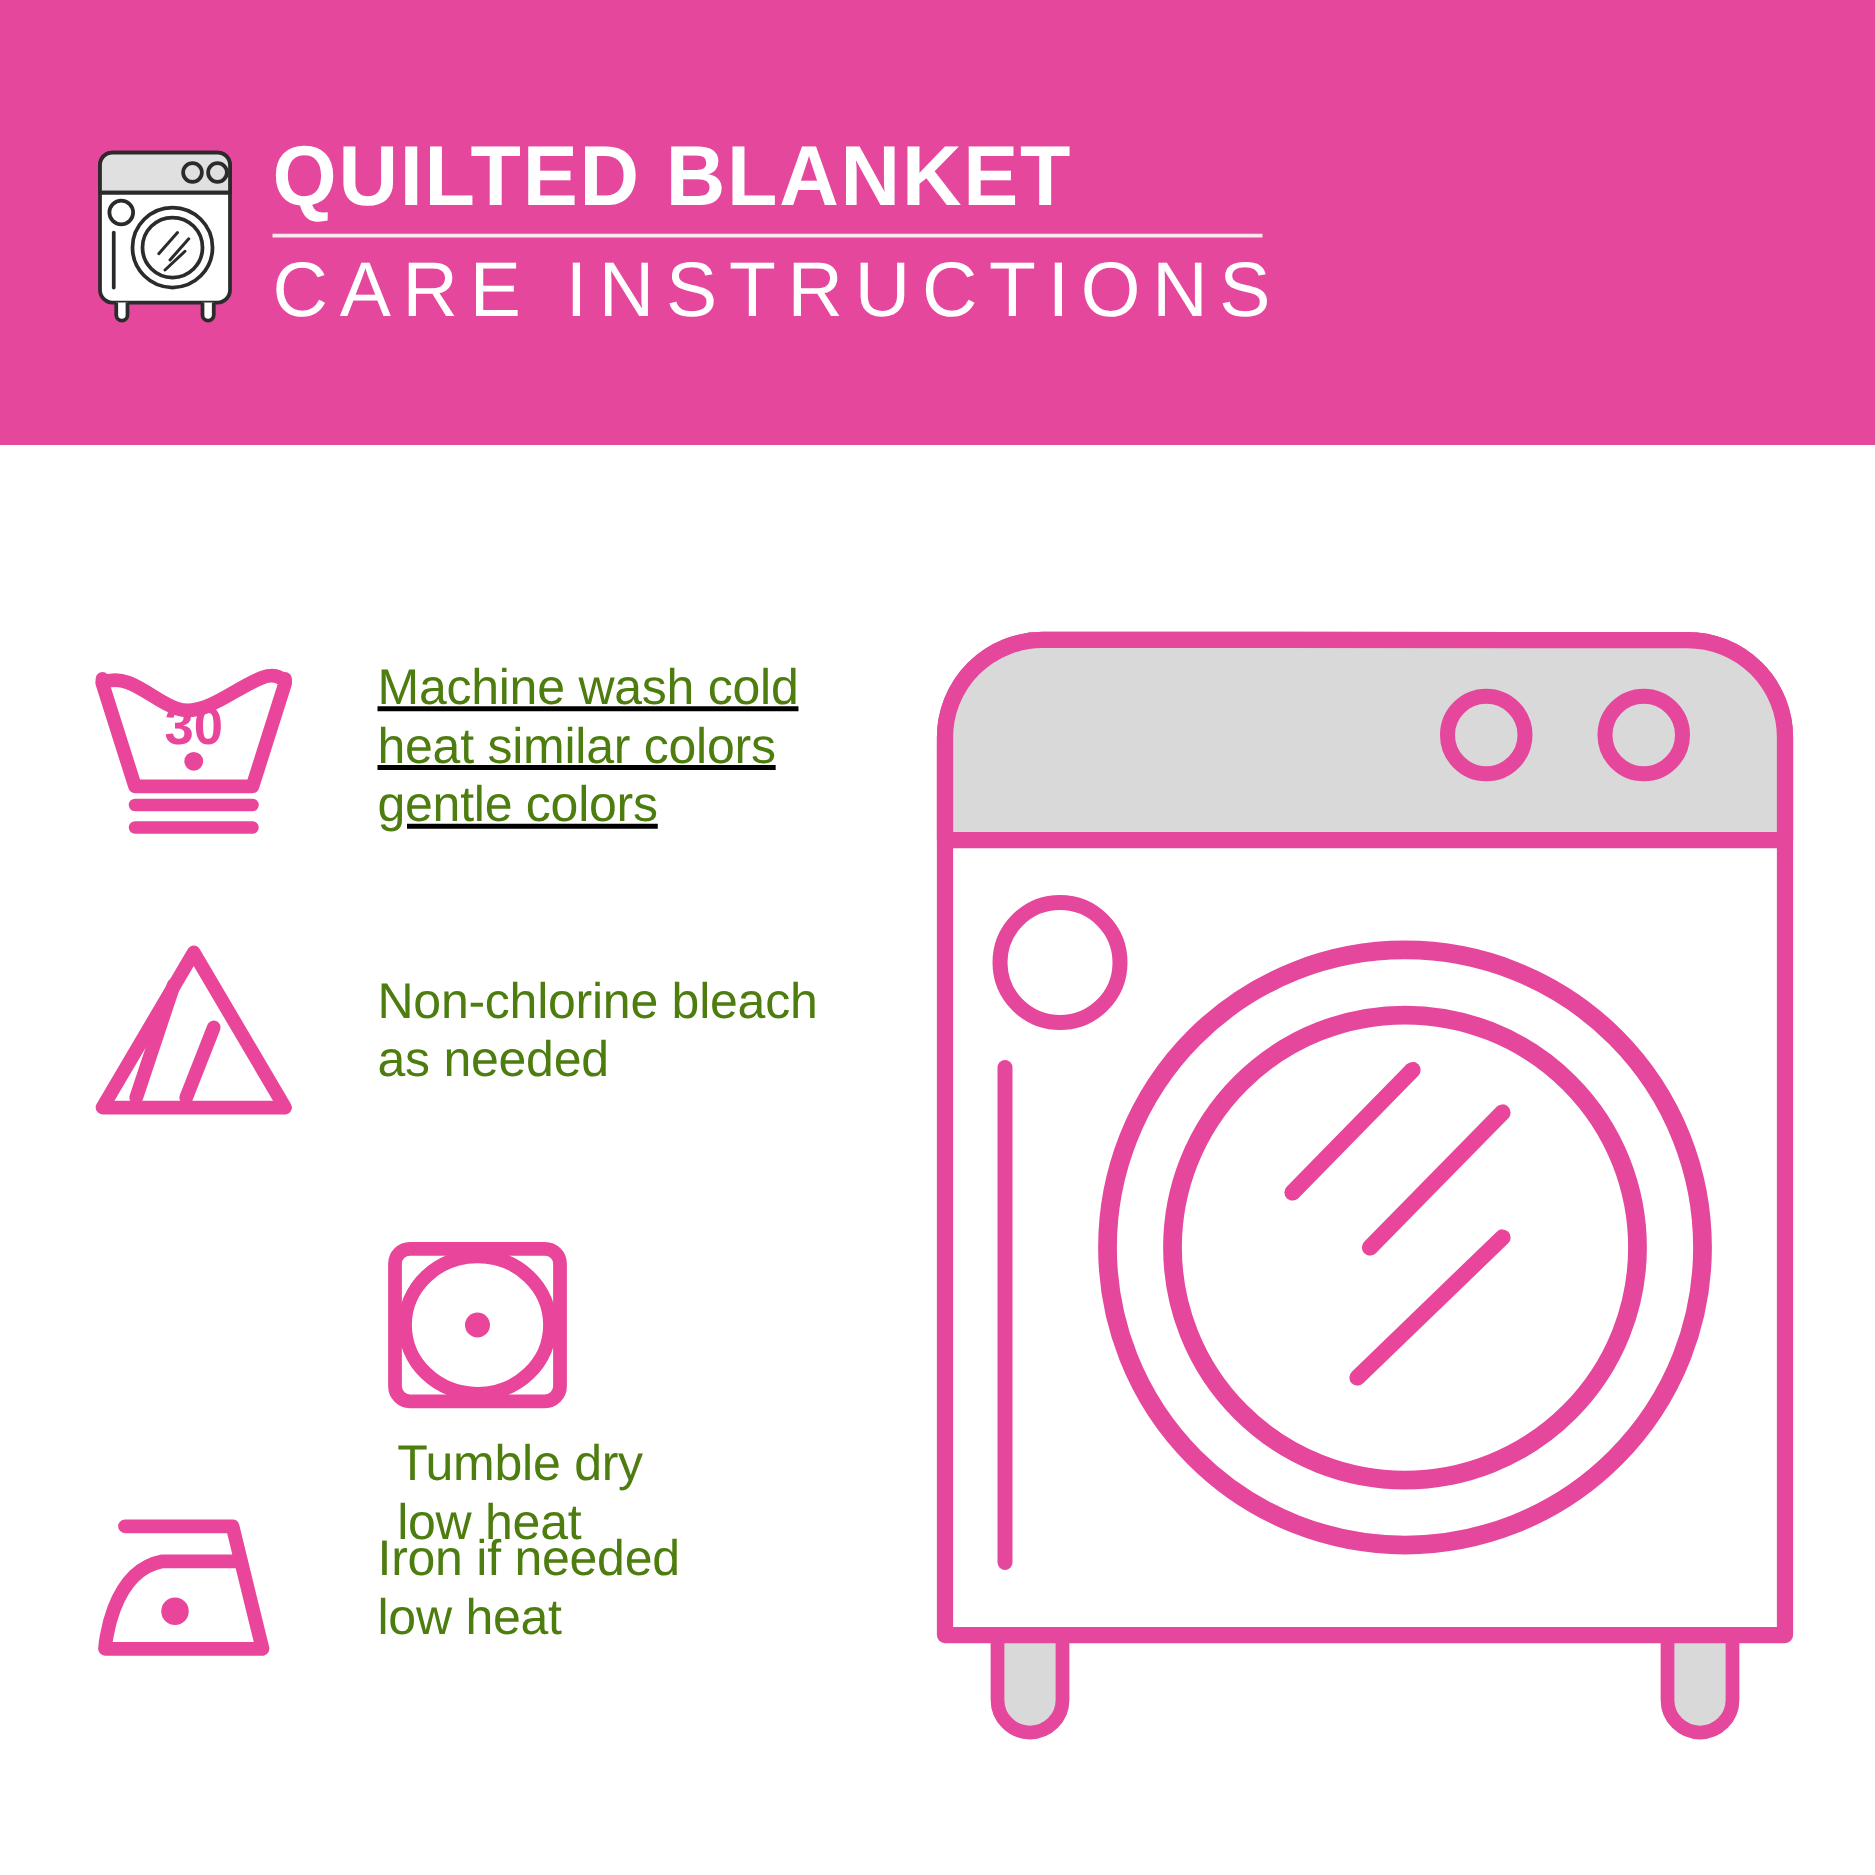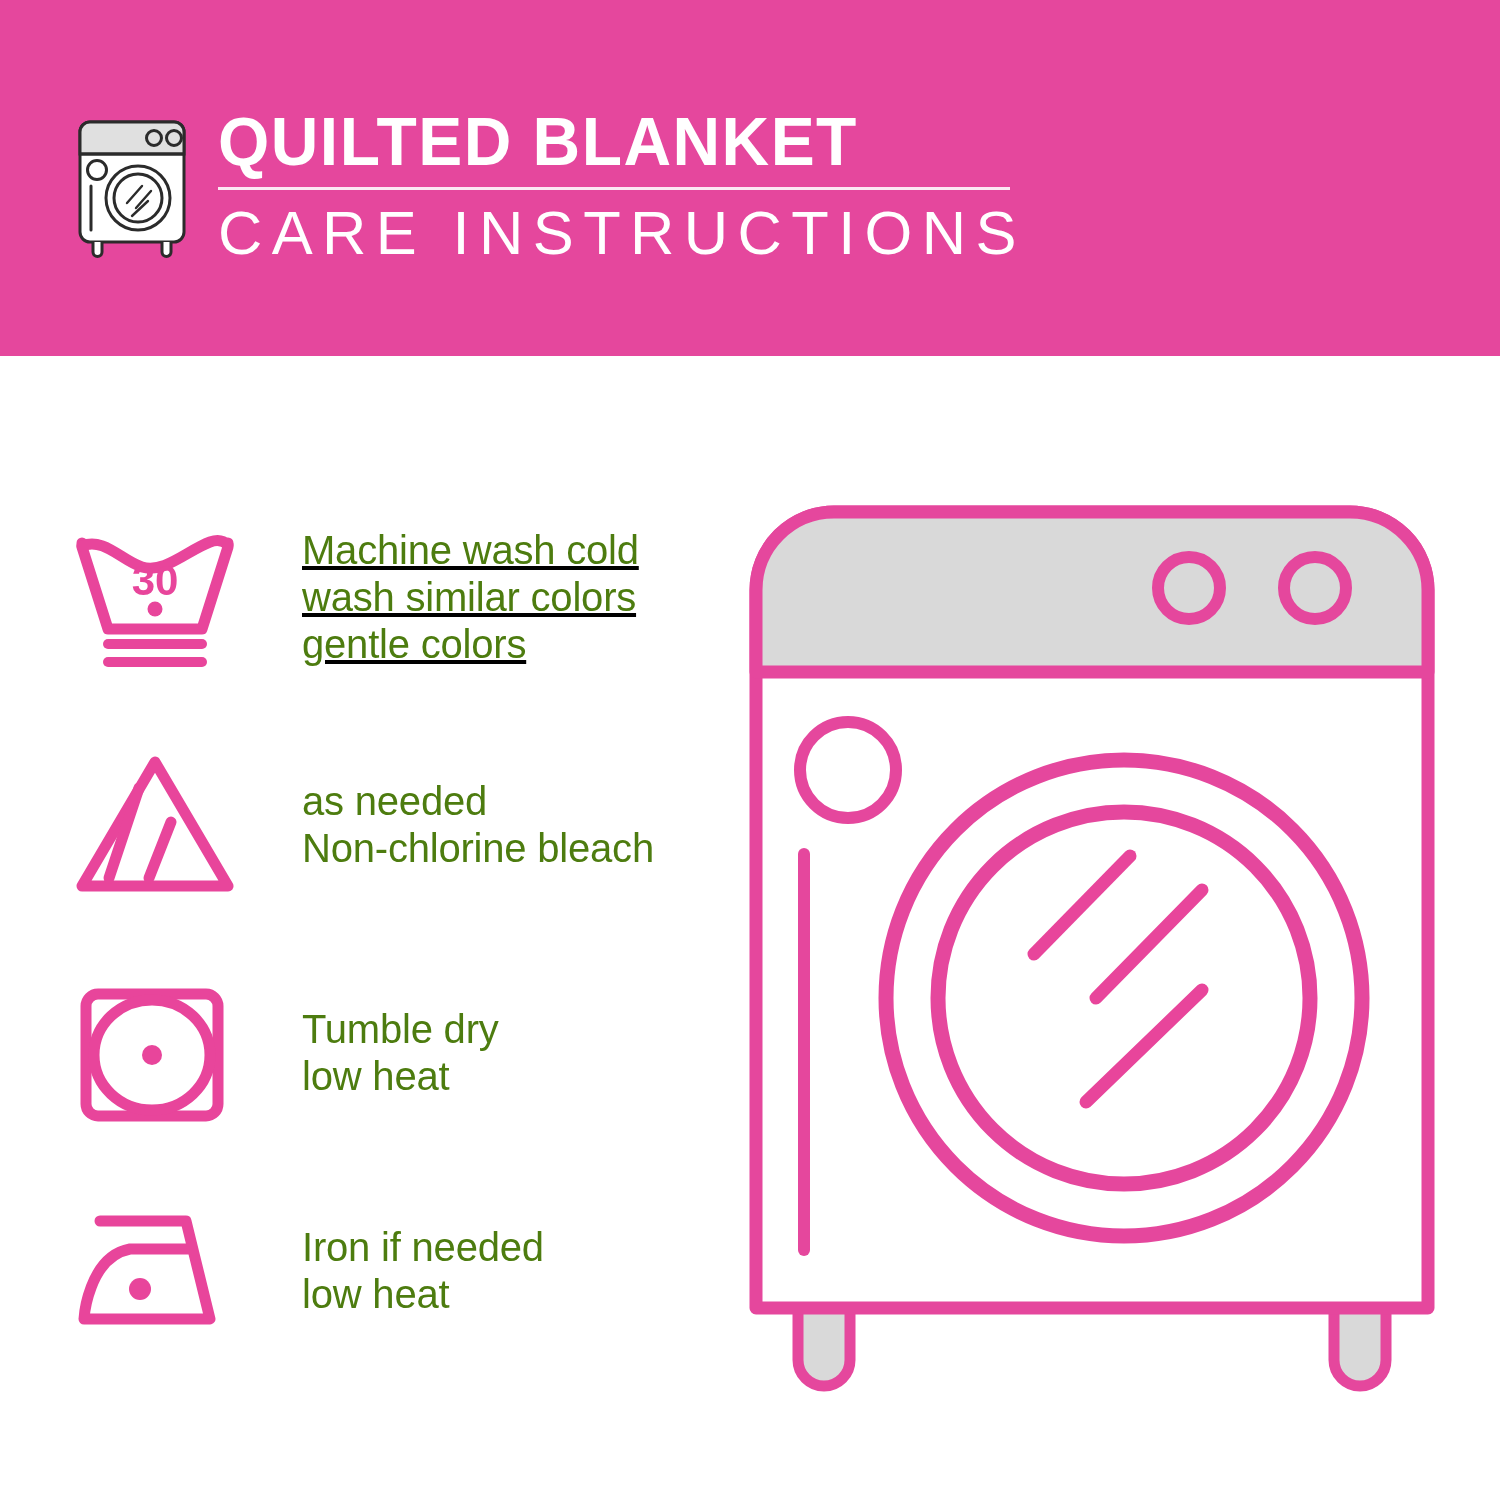--- a/index.html
+++ b/index.html
@@ -92,21 +92,21 @@
   .care-text {
     margin-left: 52px;
     font-family: "Liberation Sans", sans-serif;
     font-size: 40px;
     line-height: 47px;
     color: #4d7c0f;
     letter-spacing: -0.2px;
   }
   #row-0 { top: 512px; text-decoration: underline; }
   #row-1 { top: 740px; }
-  #row-2 { top: 968px; }
+  #row-2 { top: 968px; flex-direction: column; }
   #row-3 { top: 1186px; }
 
   
   #machine-illustration {
     position: absolute;
     left: 742px;
     top: 498px;
     width: 700px;
     height: 910px;
   }
@@ -157,36 +157,36 @@
         <path d="M12 26 L12 30 L38 112 L132 112 L158 30 L158 26" fill="none" stroke="#E8459B" stroke-width="11" stroke-linecap="round" stroke-linejoin="round"></path>
         <path d="M12 29 C 34 20, 52 44, 72 50 C 94 57, 118 33, 140 25 C 148 22, 154 24, 158 28" fill="none" stroke="#E8459B" stroke-width="11" stroke-linecap="round" stroke-linejoin="round"></path>
         <text x="85" y="78" font-family="Liberation Sans, sans-serif" font-size="42" font-weight="bold" fill="#E8459B" text-anchor="middle">30</text>
         <circle cx="85" cy="92" r="7.5" fill="#E8459B"></circle>
         <rect x="33" y="122" width="104" height="10" rx="5" fill="#E8459B"></rect>
         <rect x="33" y="140" width="104" height="10" rx="5" fill="#E8459B"></rect>
       </svg>
     </div>
     <div class="care-text">
       <div>Machine wash cold</div>
-      <div>wash similar colors</div>
+      <div>heat similar colors</div>
       <div>gentle colors</div>
     </div>
   </div>
 
   <div class="care-row" id="row-1">
     <div class="care-icon">
       <svg viewBox="0 0 170 150" width="170" height="150">
         <path d="M85 12 L158 136 L12 136 Z" fill="none" stroke="#E8459B" stroke-width="11" stroke-linejoin="round"></path>
         <line x1="69" y1="38" x2="39" y2="128" stroke="#E8459B" stroke-width="11" stroke-linecap="round"></line>
         <line x1="101" y1="72" x2="79" y2="128" stroke="#E8459B" stroke-width="11" stroke-linecap="round"></line>
       </svg>
     </div>
     <div class="care-text">
+      <div>Non-chlorine bleach</div>
       <div>as needed</div>
-      <div>Non-chlorine bleach</div>
     </div>
   </div>
 
   <div class="care-row" id="row-2">
     <div class="care-icon">
       <svg viewBox="0 0 170 150" width="170" height="150">
         <rect x="16" y="16" width="132" height="122" rx="12" ry="12" fill="none" stroke="#E8459B" stroke-width="11"></rect>
         <ellipse cx="82" cy="77" rx="58" ry="55" fill="none" stroke="#E8459B" stroke-width="11"></ellipse>
         <circle cx="82" cy="77" r="10" fill="#E8459B"></circle>
       </svg>

